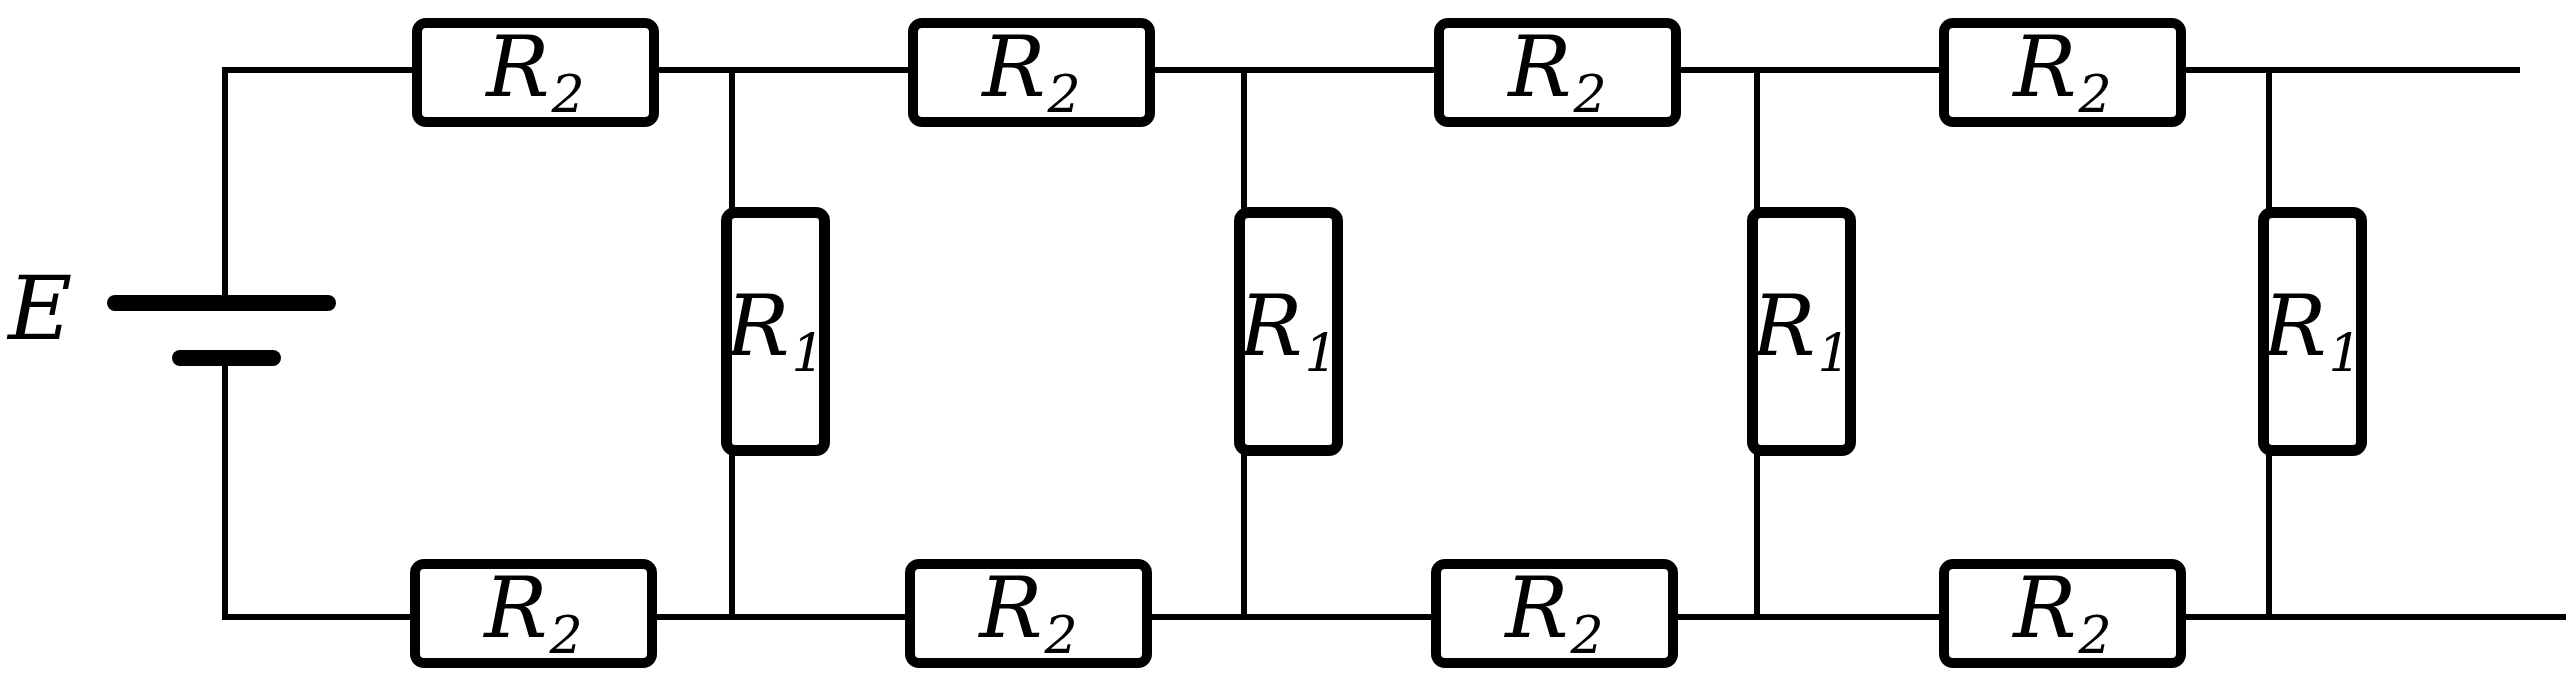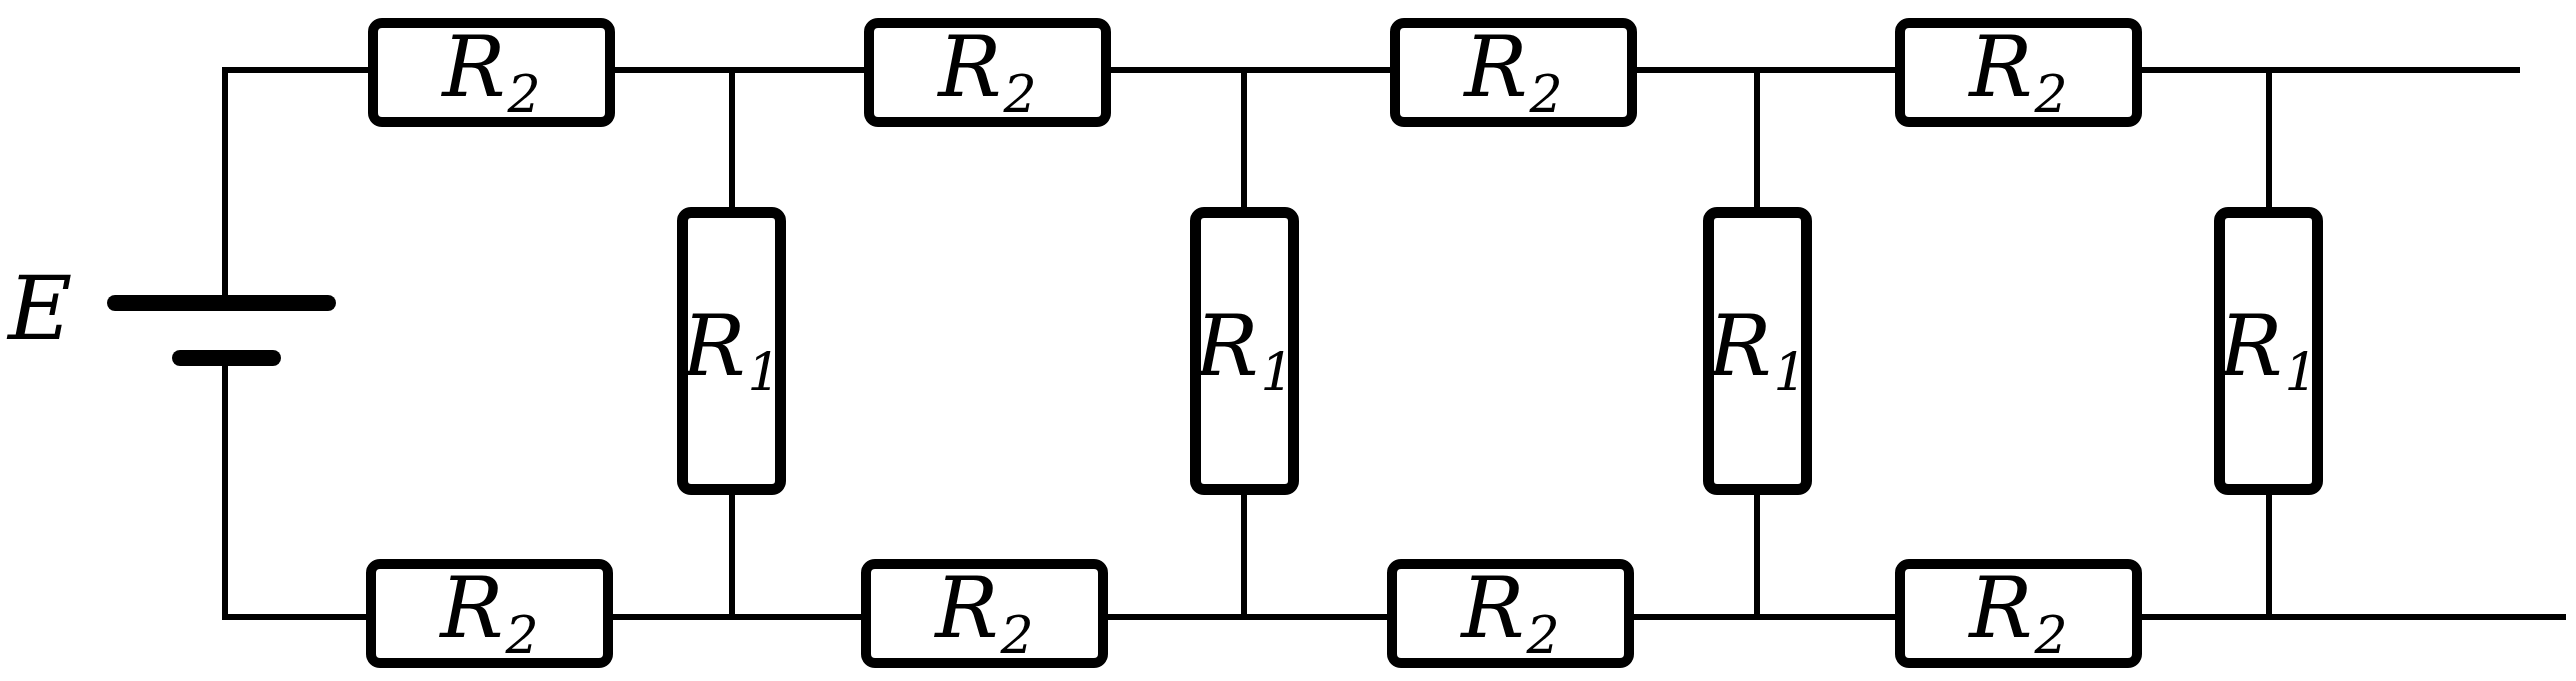--- a/index.html
+++ b/index.html
@@ -29,23 +29,24 @@
   }
   .box {
     position: absolute;
     box-sizing: border-box;
     border: 10px solid #000000;
     border-radius: 14px;
     background: #ffffff;
     display: flex;
     align-items: center;
     justify-content: center;
+    margin-left: 44px;
   }
   .box.r2 { width: 247px; height: 109px; }
-  .box.r1 { width: 109px; height: 288px; border-width: 11px; }
+  .box.r1 { width: 109px; height: 249px; border-width: 11px; }
   .lbl {
     font-style: italic;
     font-size: 84px;
     line-height: 1;
     color: #000000;
     white-space: nowrap;
   }
   .lbl .sub {
     font-size: 0.62em;
     vertical-align: -0.30em;

